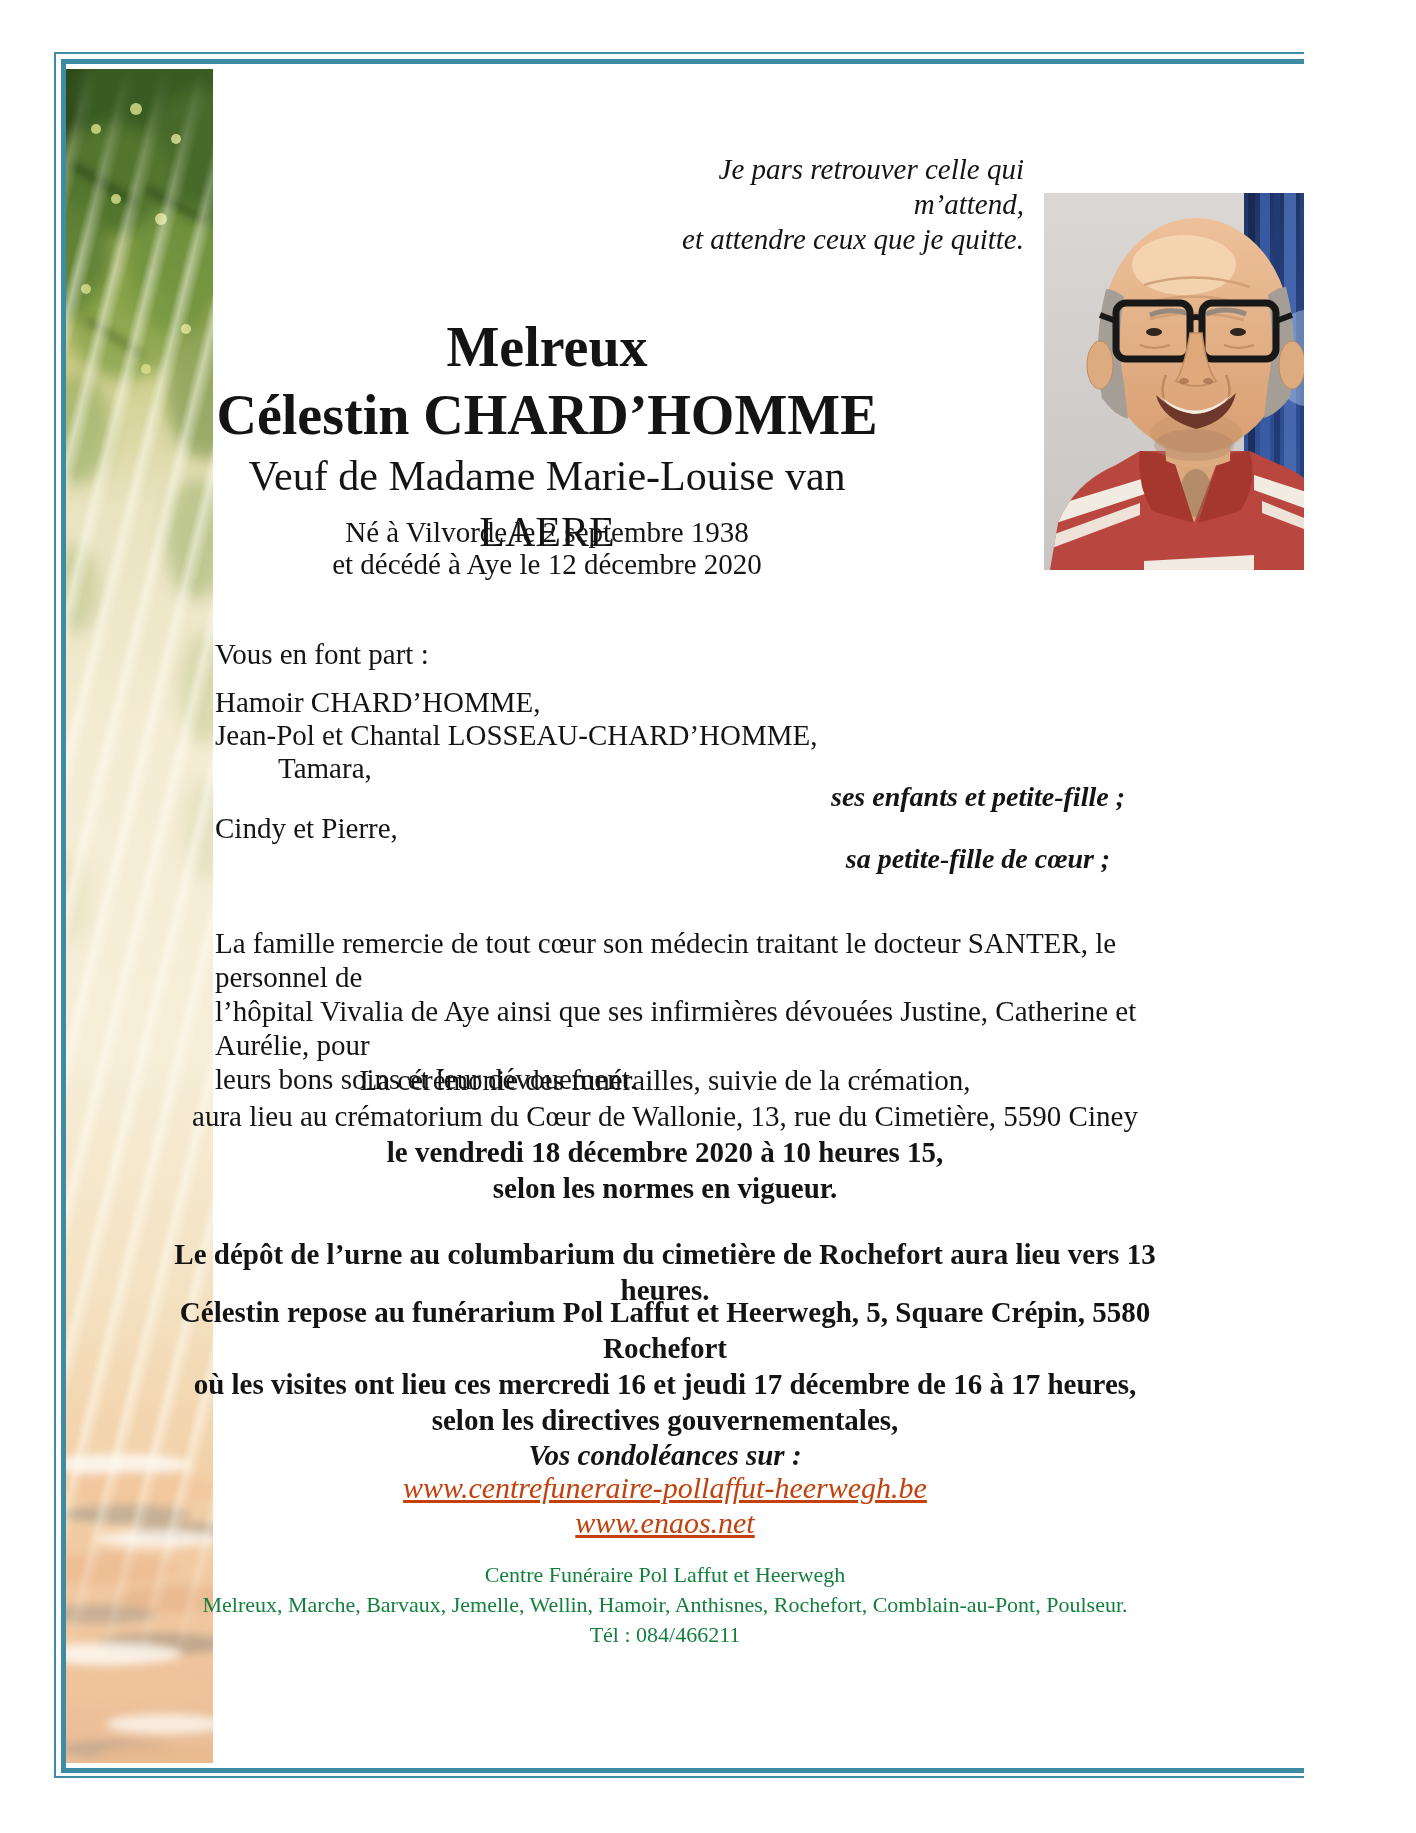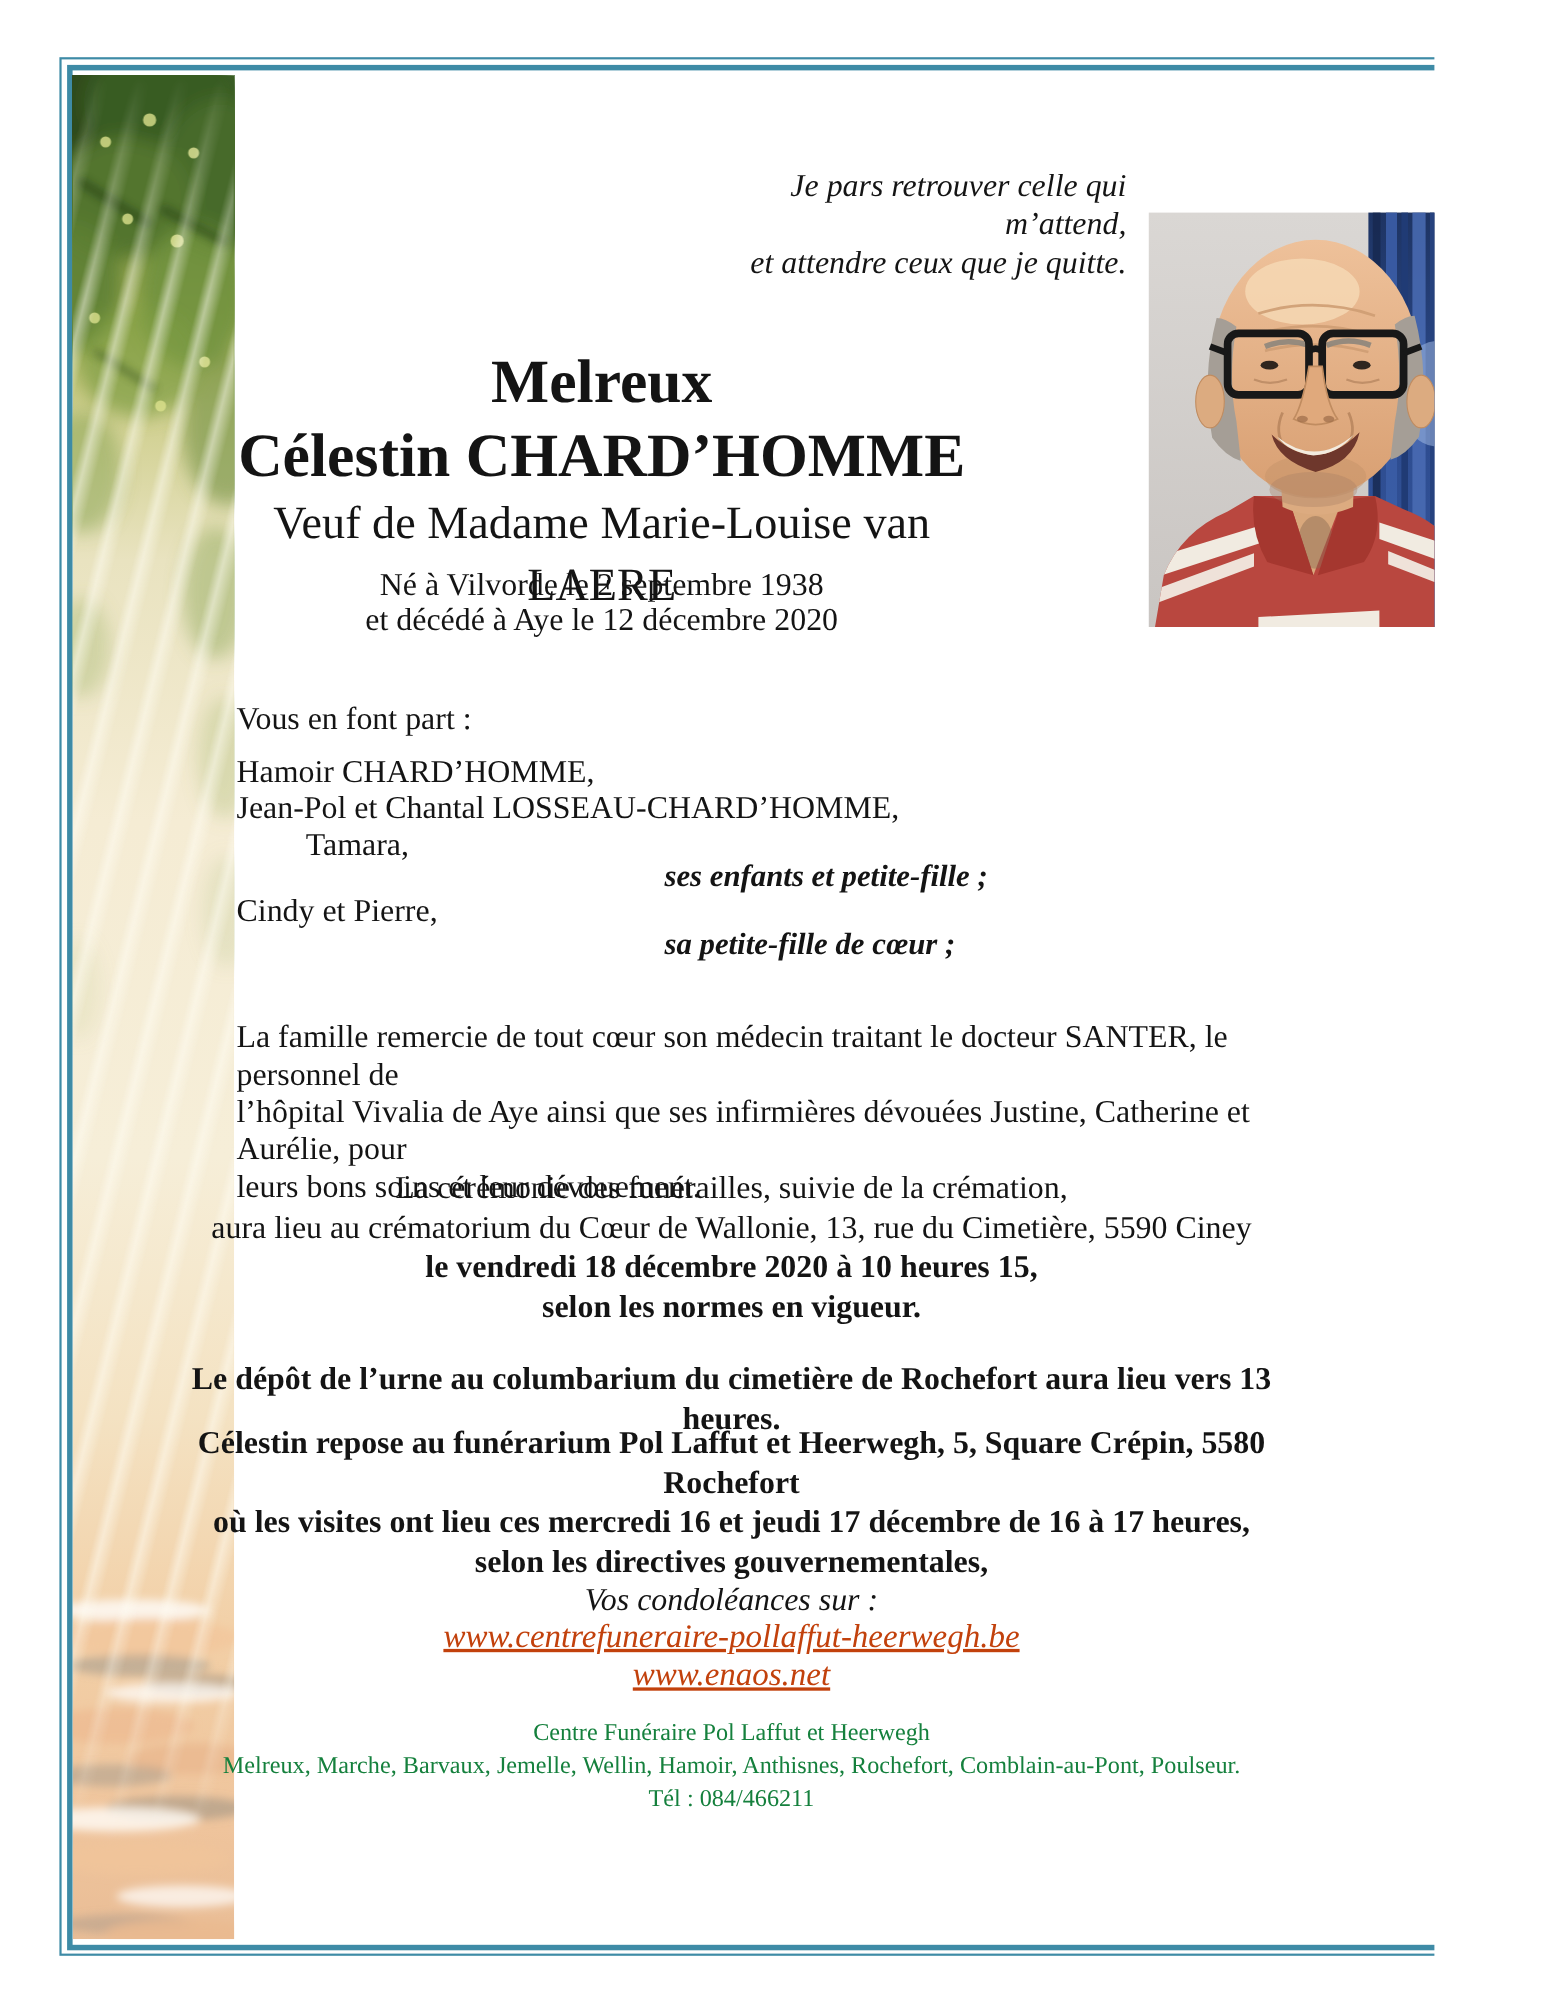--- a/index.html
+++ b/index.html
@@ -27,31 +27,31 @@
   .t-name{font-weight:bold;font-size:56px;line-height:66px;}
   .t-widower{font-size:42px;line-height:56px;}
   .birth{left:215px;top:516px;width:664px;text-align:center;font-size:29px;line-height:32px;}
 
   .body-line{font-size:29px;line-height:33px;}
   .intro{left:215px;top:638px;}
   .fam1{left:215px;top:686px;}
   .fam2{left:215px;top:719px;}
   .fam3{left:278px;top:752px;}
   .fam4{left:215px;top:812px;}
-  .rel{left:604px;width:650px;text-align:left;font-weight:bold;font-style:italic;font-size:28px;line-height:33px;}
+  .rel{left:653px;width:650px;text-align:center;font-weight:bold;font-style:italic;font-size:28px;line-height:33px;}
   .rel1{top:780px;}
   .rel2{top:842px;}
 
   .thanks{left:215px;top:926px;width:1010px;font-size:29px;line-height:34px;}
   .centerblock{left:165px;width:1000px;text-align:center;font-size:29px;line-height:36px;}
   .ceremony{top:1062px;}
   .bold{font-weight:bold;}
   .urn{top:1236px;font-weight:bold;}
   .repose{top:1294px;font-weight:bold;}
-  .condol-label{top:1437px;font-style:italic;}
+  .condol-label{top:1437px;font-style:italic;font-weight:bold;}
   .link-line{width:1000px;text-align:center;position:absolute;left:165px;font-size:30px;line-height:34px;}
   .link1{top:1471px;}
   .link2{top:1506px;}
   a.weblink{color:#c2410c;font-style:italic;text-decoration:underline;cursor:pointer;}
   .footer{left:165px;width:1000px;text-align:center;color:#15803d;font-size:22px;line-height:30px;top:1560px;}
 </style>
 </head>
 <body>
 
 <div class="page">

